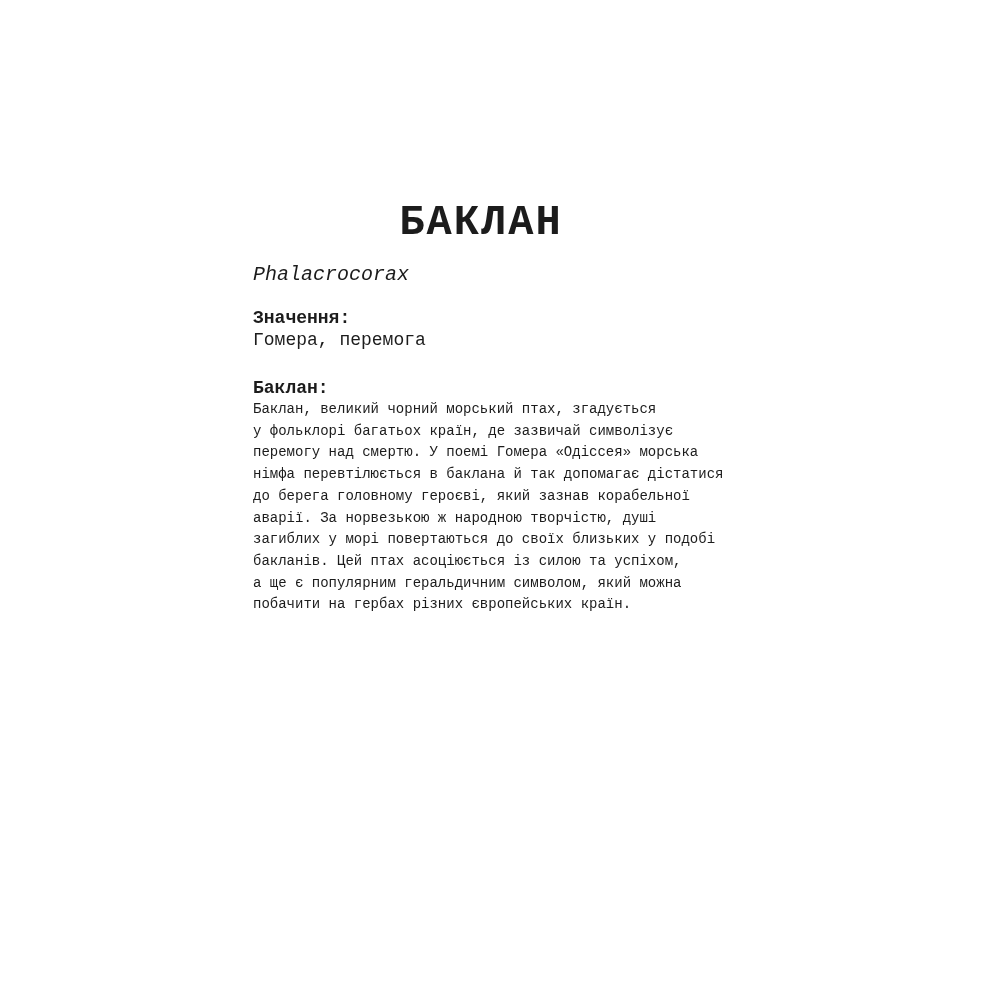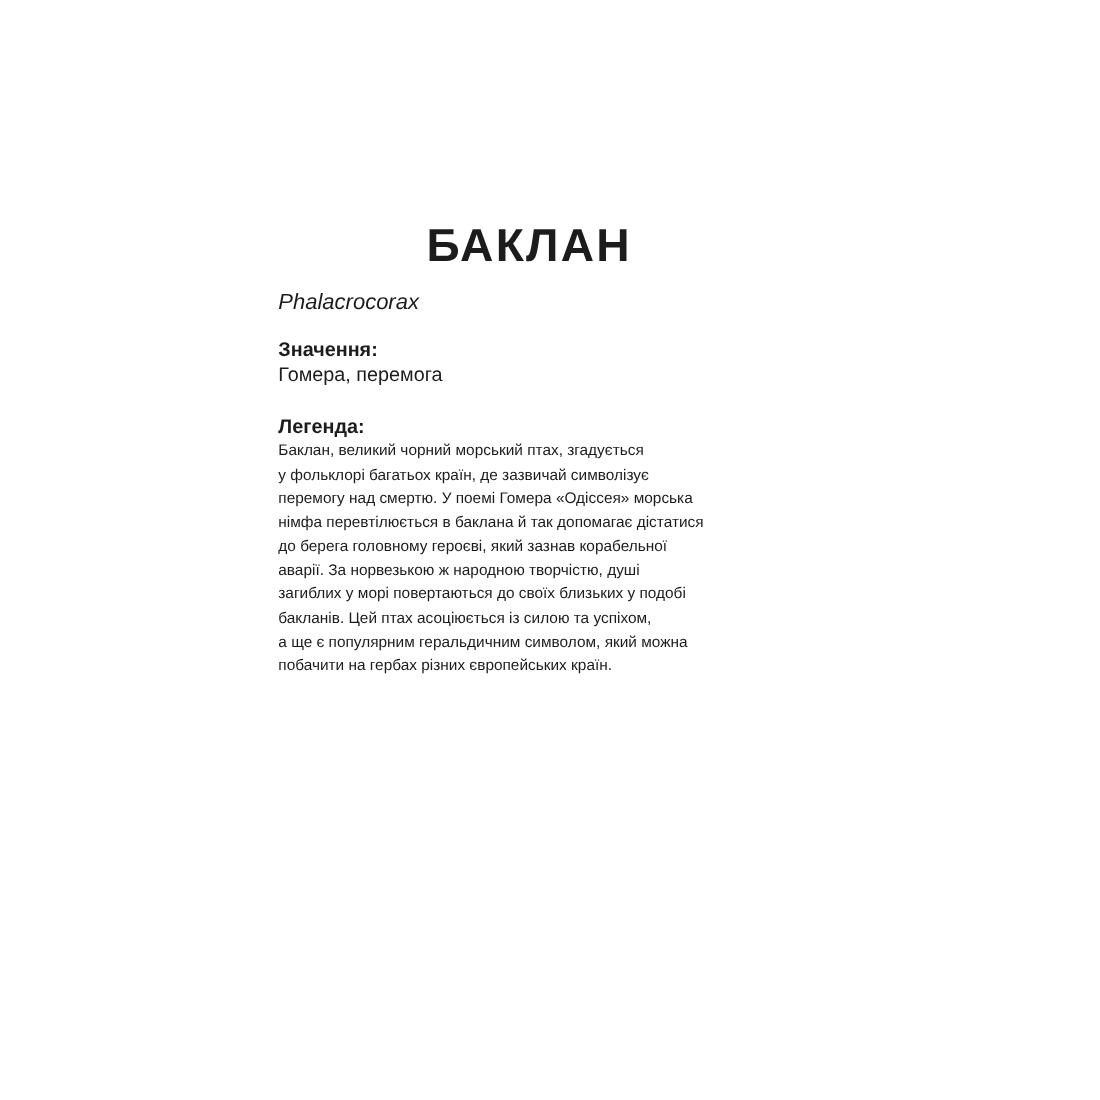--- a/index.html
+++ b/index.html
@@ -2,21 +2,21 @@
 <html><head>
 <meta charset="utf-8">
 <style>
   * { margin: 0; padding: 0; box-sizing: border-box; }
   html, body { background: #ffffff; }
   .page {
     position: relative;
     width: 1000px;
     height: 852px;
     background: #ffffff;
-    font-family: Liberation Sans, sans-serif;
+    font-family: Liberation Mono, monospace;
     color: #1c1c1c;
     overflow: hidden;
   }
   .title {
     position: absolute;
     left: 253px;
     top: 201px;
     width: 456px;
     text-align: center;
     font-size: 42px;
@@ -97,21 +97,21 @@
 <div class="page">
 
   <h1 class="title">БАКЛАН</h1>
 
   <div class="subtitle">Phalacrocorax</div>
 
   <div class="meaning-label">Значення:</div>
 
   <div class="meaning-text">Гомера, перемога</div>
 
-  <div class="legend-label">Легенда:</div>
+  <div class="legend-label">Баклан:</div>
 
   <div class="legend-text">Баклан, великий чорний морський птах, згадується
 у фольклорі багатьох країн, де зазвичай символізує
 перемогу над смертю. У поемі Гомера «Одіссея» морська
 німфа перевтілюється в баклана й так допомагає дістатися
 до берега головному героєві, який зазнав корабельної
 аварії. За норвезькою ж народною творчістю, душі
 загиблих у морі повертаються до своїх близьких у подобі
 бакланів. Цей птах асоціюється із силою та успіхом,
 а ще є популярним геральдичним символом, який можна

